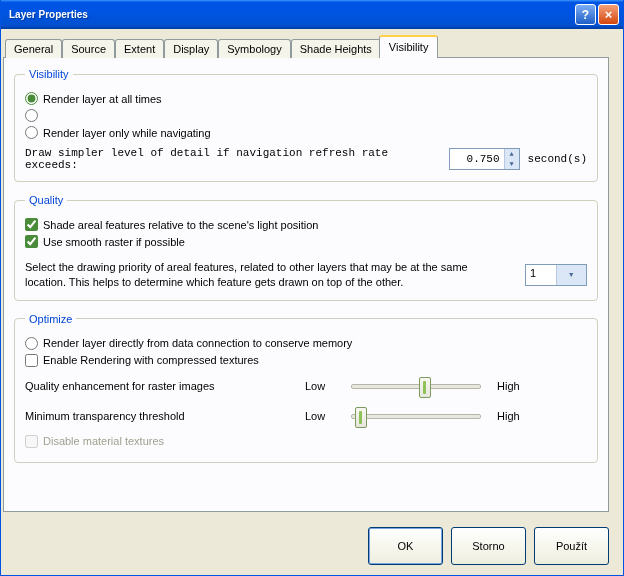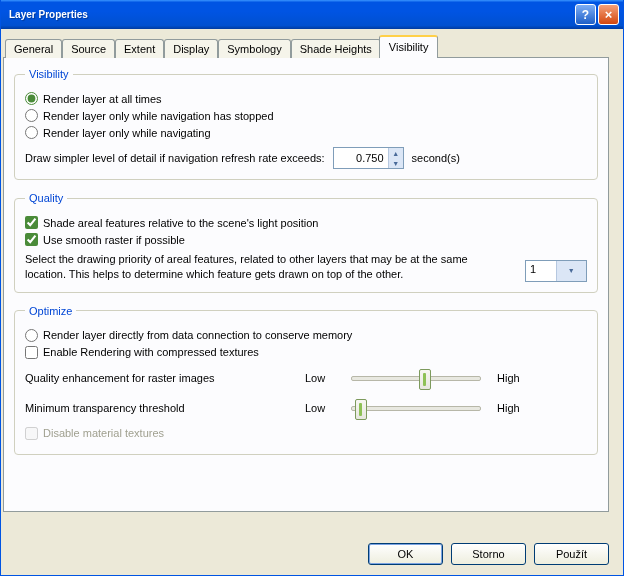--- a/index.html
+++ b/index.html
@@ -96,33 +96,33 @@
     border-radius: 4px;
     padding: 8px 10px 10px 10px;
     margin: 0 0 12px 0;
   }
   legend {
     color: #0046d5;
     padding: 0 4px;
   }
   .radio-row, .check-row { display: flex; align-items:center; margin: 4px 0; }
   .radio-row input, .check-row input { margin: 0 5px 0 0; }
-  .detail-row { display:flex; align-items:center; gap:8px; margin-top:8px; }
+  .detail-row { display:flex; align-items:center; gap:8px; margin-top:8px;font-family:Liberation Mono, monospace; }
   .spinner {
     display:inline-flex; align-items:stretch; border:1px solid #7f9db9; background:#fff; height:20px;
   }
   .spinner input { border:none; width:46px; text-align:right; padding:0 4px; font:inherit; outline:none; }
   .spinner .spinbtns { display:flex; flex-direction:column; width:15px; }
   .spinner .spinbtns div { flex:1; background:#dbe6f6; border-left:1px solid #b6c8e0; display:flex;align-items:center;justify-content:center; font-size:7px; color:#4a6a99; }
   .combo {
     display:inline-flex; border:1px solid #7f9db9; background:#fff; height:20px; width:60px;
   }
   .combo span { flex:1; padding:2px 4px; }
   .combo .cbtn { width:15px; background:#dbe6f6; border-left:1px solid #b6c8e0; display:flex;align-items:center;justify-content:center; color:#4a6a99; font-size:7px;}
-  .eff-row { display:flex; align-items:flex-end; gap:14px; margin-top:6px; }
+  .eff-row { display:flex; align-items:center; gap:14px; margin-top:12px; }
   .eff-text { flex:1; line-height:1.35; }
   .slider-row { display:flex; align-items:center; margin:8px 0; }
   .slider-label { width:280px; }
   .lowhigh { width:30px; text-align:left; }
   .slider {
     position:relative; width:130px; height:22px; margin:0 16px;
   }
   .slider .track { position:absolute; top:9px; left:0; right:0; height:3px; background:#e8e8e0; border:1px solid #b7b7a8; border-radius:2px;}
   .slider .thumb {
     position:absolute; top:2px; width:10px; height:19px; background:linear-gradient(to bottom,#f7f7f2,#e7e7df);
@@ -130,21 +130,21 @@
   }
   .slider .thumb::after{
     content:""; position:absolute; left:3px; top:3px; bottom:3px; width:3px; background:#8ec156; border-radius:1px;
   }
   .disabled-text { color:#a0a090; }
   input[type=checkbox], input[type=radio]{ width:13px; height:13px; accent-color:#4a8b39; }
   .button-bar {
     position:absolute; bottom:10px; right:14px; display:flex; gap:8px;
   }
   .btn {
-    min-width:75px; height:22px; border:1px solid #003c74; background:linear-gradient(to bottom,#fff,#eeeede);
+    min-width:75px; height:38px; border:1px solid #003c74; background:linear-gradient(to bottom,#fff,#eeeede);
     border-radius:3px; padding:0 10px; font:inherit; cursor:default;
   }
   .btn.default { box-shadow:0 0 0 1px #7aa3e2 inset; }
 </style>
 </head>
 <body>
 
 <div class="window">
 
   <div class="titlebar">
@@ -170,21 +170,20 @@
     <div class="tabpane">
 
       <fieldset>
         <legend>Visibility</legend>
         <label class="radio-row">
           <input type="radio" name="vis" checked="" style="">
           <span>Render layer at all times</span>
         </label>
         <label class="radio-row">
           <input type="radio" name="vis" style="">
-          <span>Render layer only while navigation has stopped</span>
         </label>
         <label class="radio-row">
           <input type="radio" name="vis" style="">
           <span>Render layer only while navigating</span>
         </label>
         <div class="detail-row">
           <span>Draw simpler level of detail if navigation refresh rate exceeds:</span>
           <span class="spinner">
             <input type="text" value="0.750" style="">
             <span class="spinbtns">

